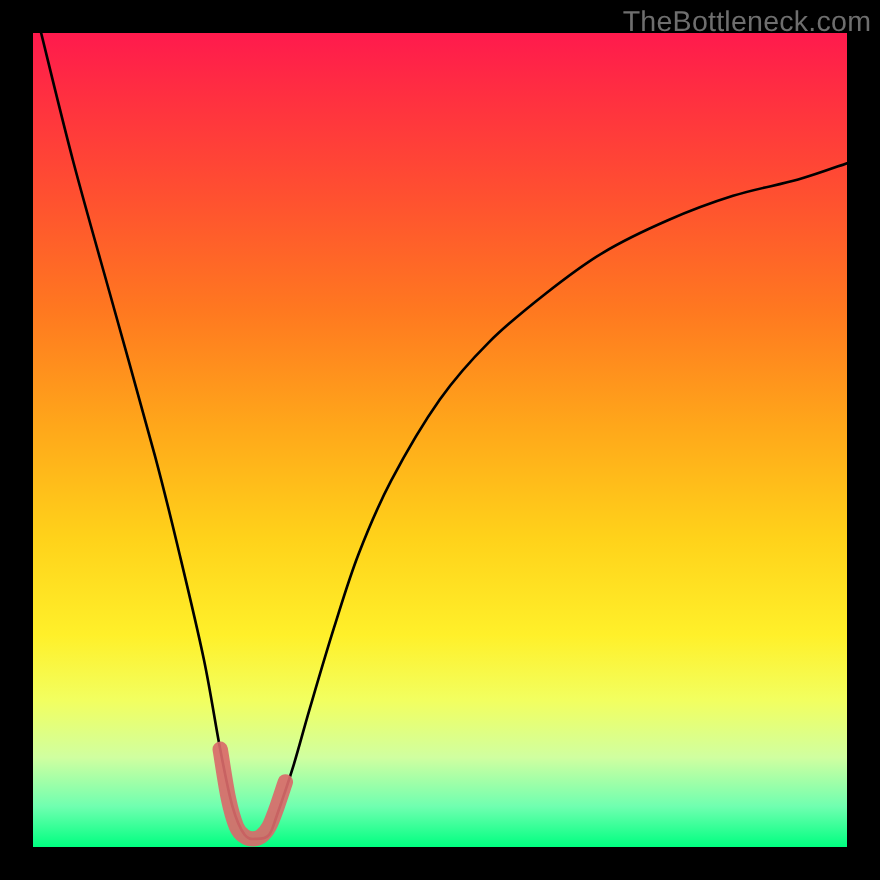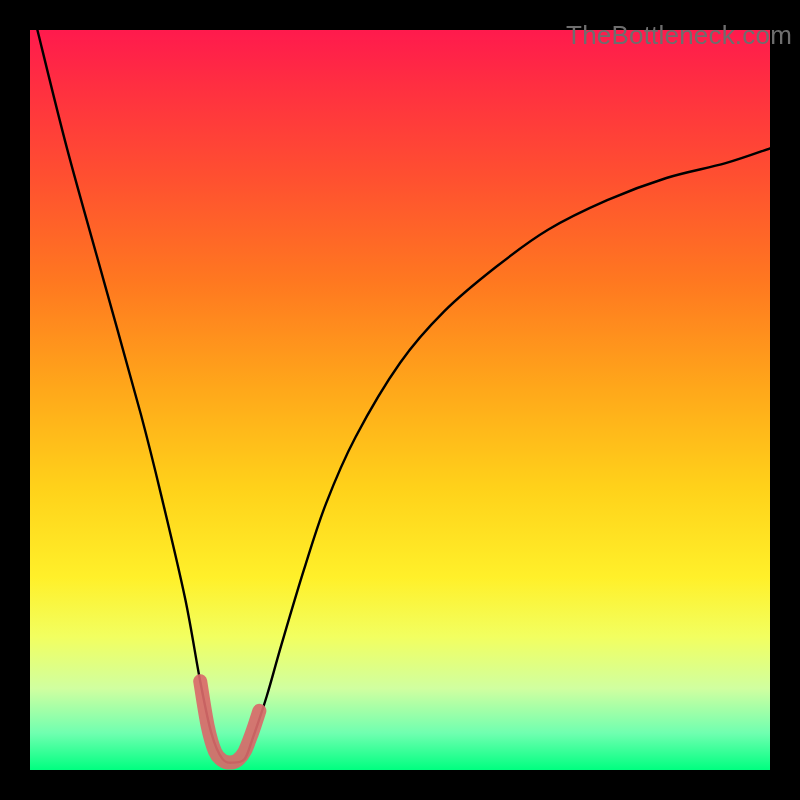--- a/index.html
+++ b/index.html
@@ -26,21 +26,21 @@
       #ffd21a 62%,
       #fff02a 74%,
       #f2ff60 82%,
       #d0ffa0 89%,
       #70ffb0 95%,
       #00ff80 100%
     );
   }
   .watermark {
     position: absolute;
-    top: 20px;
+    top: 4px;
     right: 8px;
     color: #6e6e6e;
     font-size: 26px;
     letter-spacing: 0.2px;
     font-weight: 400;
     user-select: none;
   }
   svg.curve {
     position: absolute;
     left: 0;

